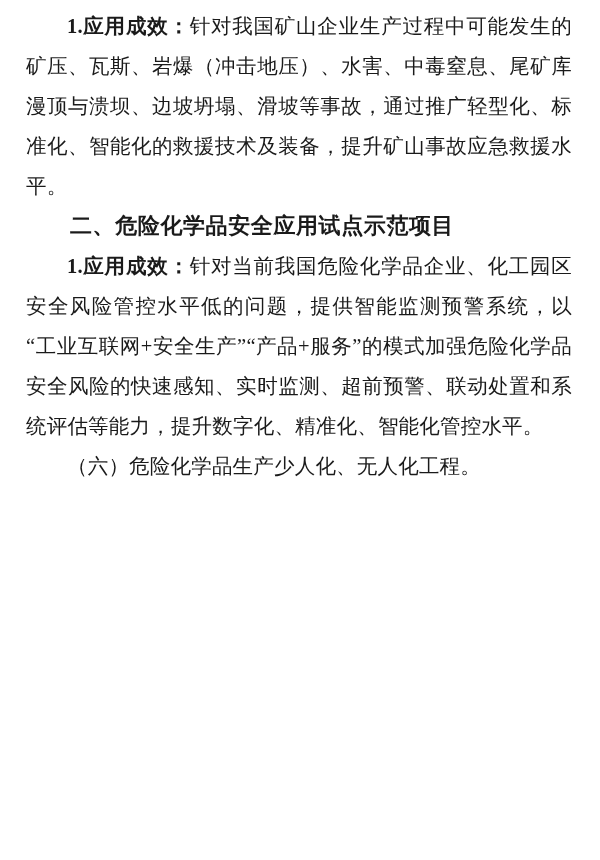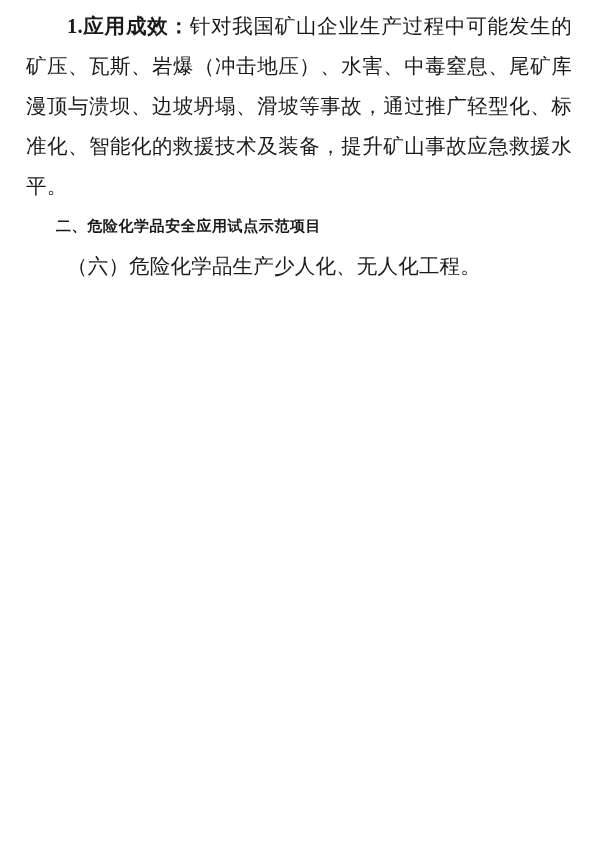--- a/index.html
+++ b/index.html
@@ -25,21 +25,21 @@
     line-height: 40px;
     text-align: justify;
     text-justify: inter-ideograph;
     margin: 0;
     letter-spacing: 0.2px;
   }
   .indent {
     text-indent: 2em;
   }
   .heading {
-    font-size: 15px;
+    font-size: 22px;
     line-height: 40px;
     font-weight: bold;
     text-indent: 2em;
     margin: 0;
     letter-spacing: 0.6px;
   }
   .lead {
     font-weight: bold;
   }
 </style>
@@ -47,17 +47,18 @@
 <body>
 
 <div class="page">
 
   <p class="para indent"><span class="lead">1.应用成效：</span><span>针对我国矿山企业生产过程中可能发生的矿压、瓦斯、岩爆（冲击地压）、水害、中毒窒息、尾矿库漫顶与溃坝、边坡坍塌、滑坡等事故，通过推广轻型化、标准化、智能化的救援技术及装备，提升矿山事故应急救援水平。</span></p>
 
 
   <p class="heading">二、危险化学品安全应用试点示范项目</p>
 
 
+  <p class="para indent"><span class="lead">1.应用成效：</span><span>针对当前我国危险化学品企业、化工园区安全风险管控水平低的问题，提供智能监测预警系统，以“工业互联网+安全生产”“产品+服务”的模式加强危险化学品安全风险的快速感知、实时监测、超前预警、联动处置和系统评估等能力，提升数字化、精准化、智能化管控水平。</span></p>
 
 
   <p class="para indent">（六）危险化学品生产少人化、无人化工程。</p>
 
 </div>
 
 </body></html>

